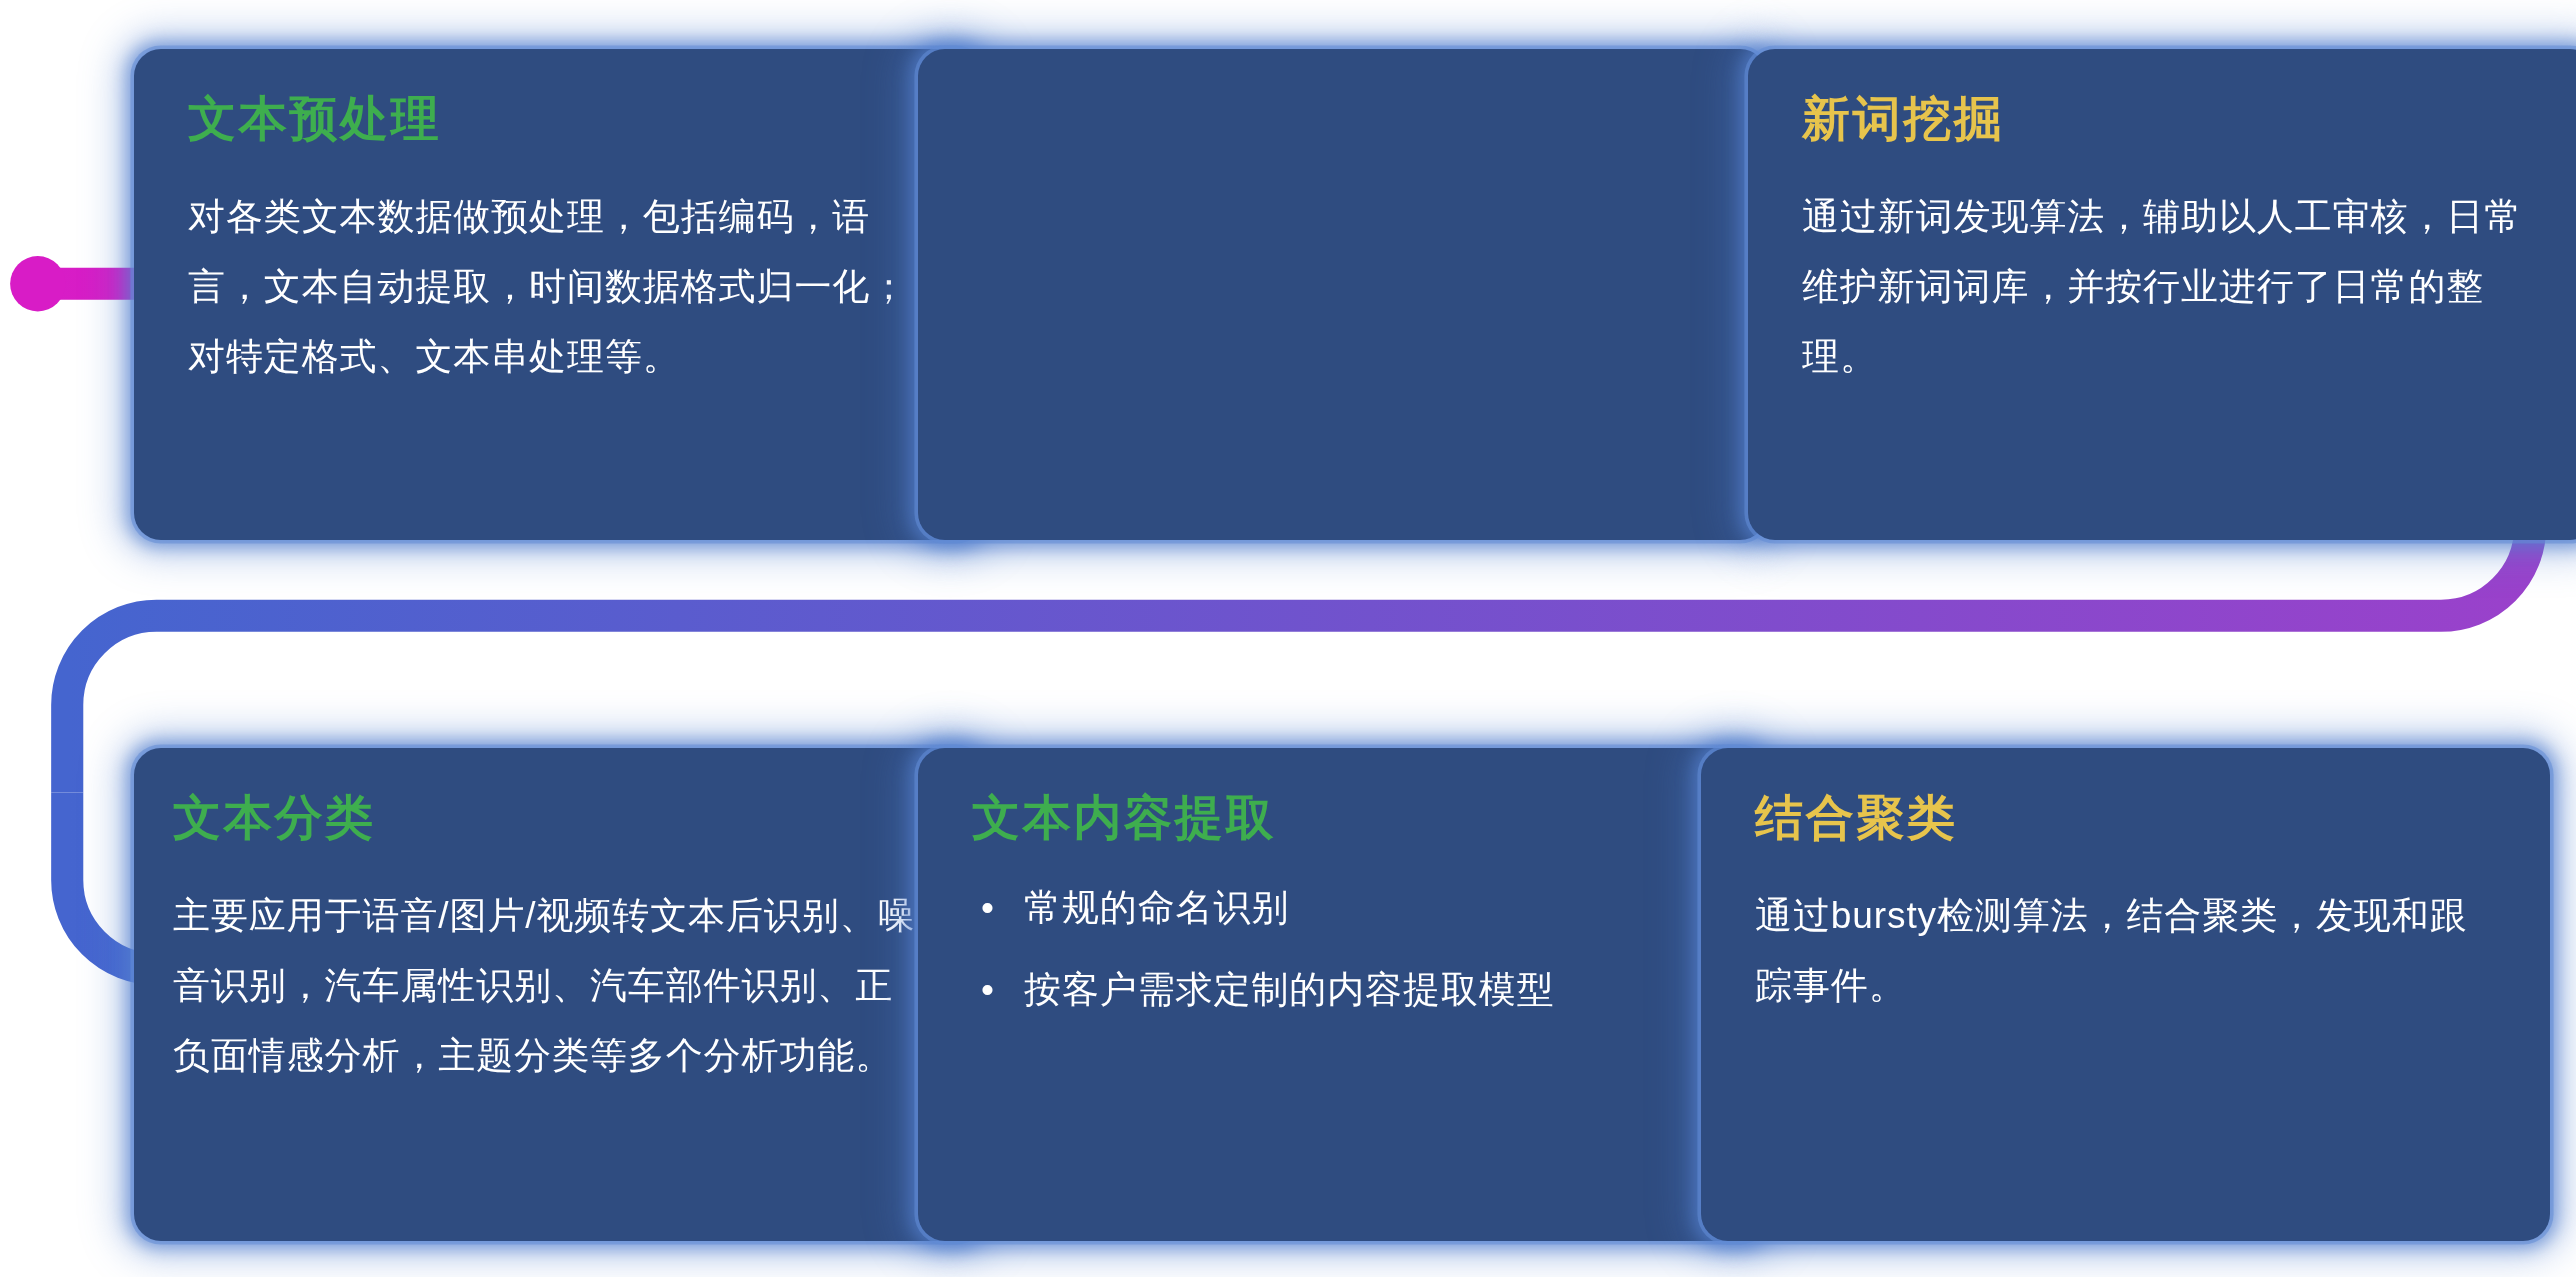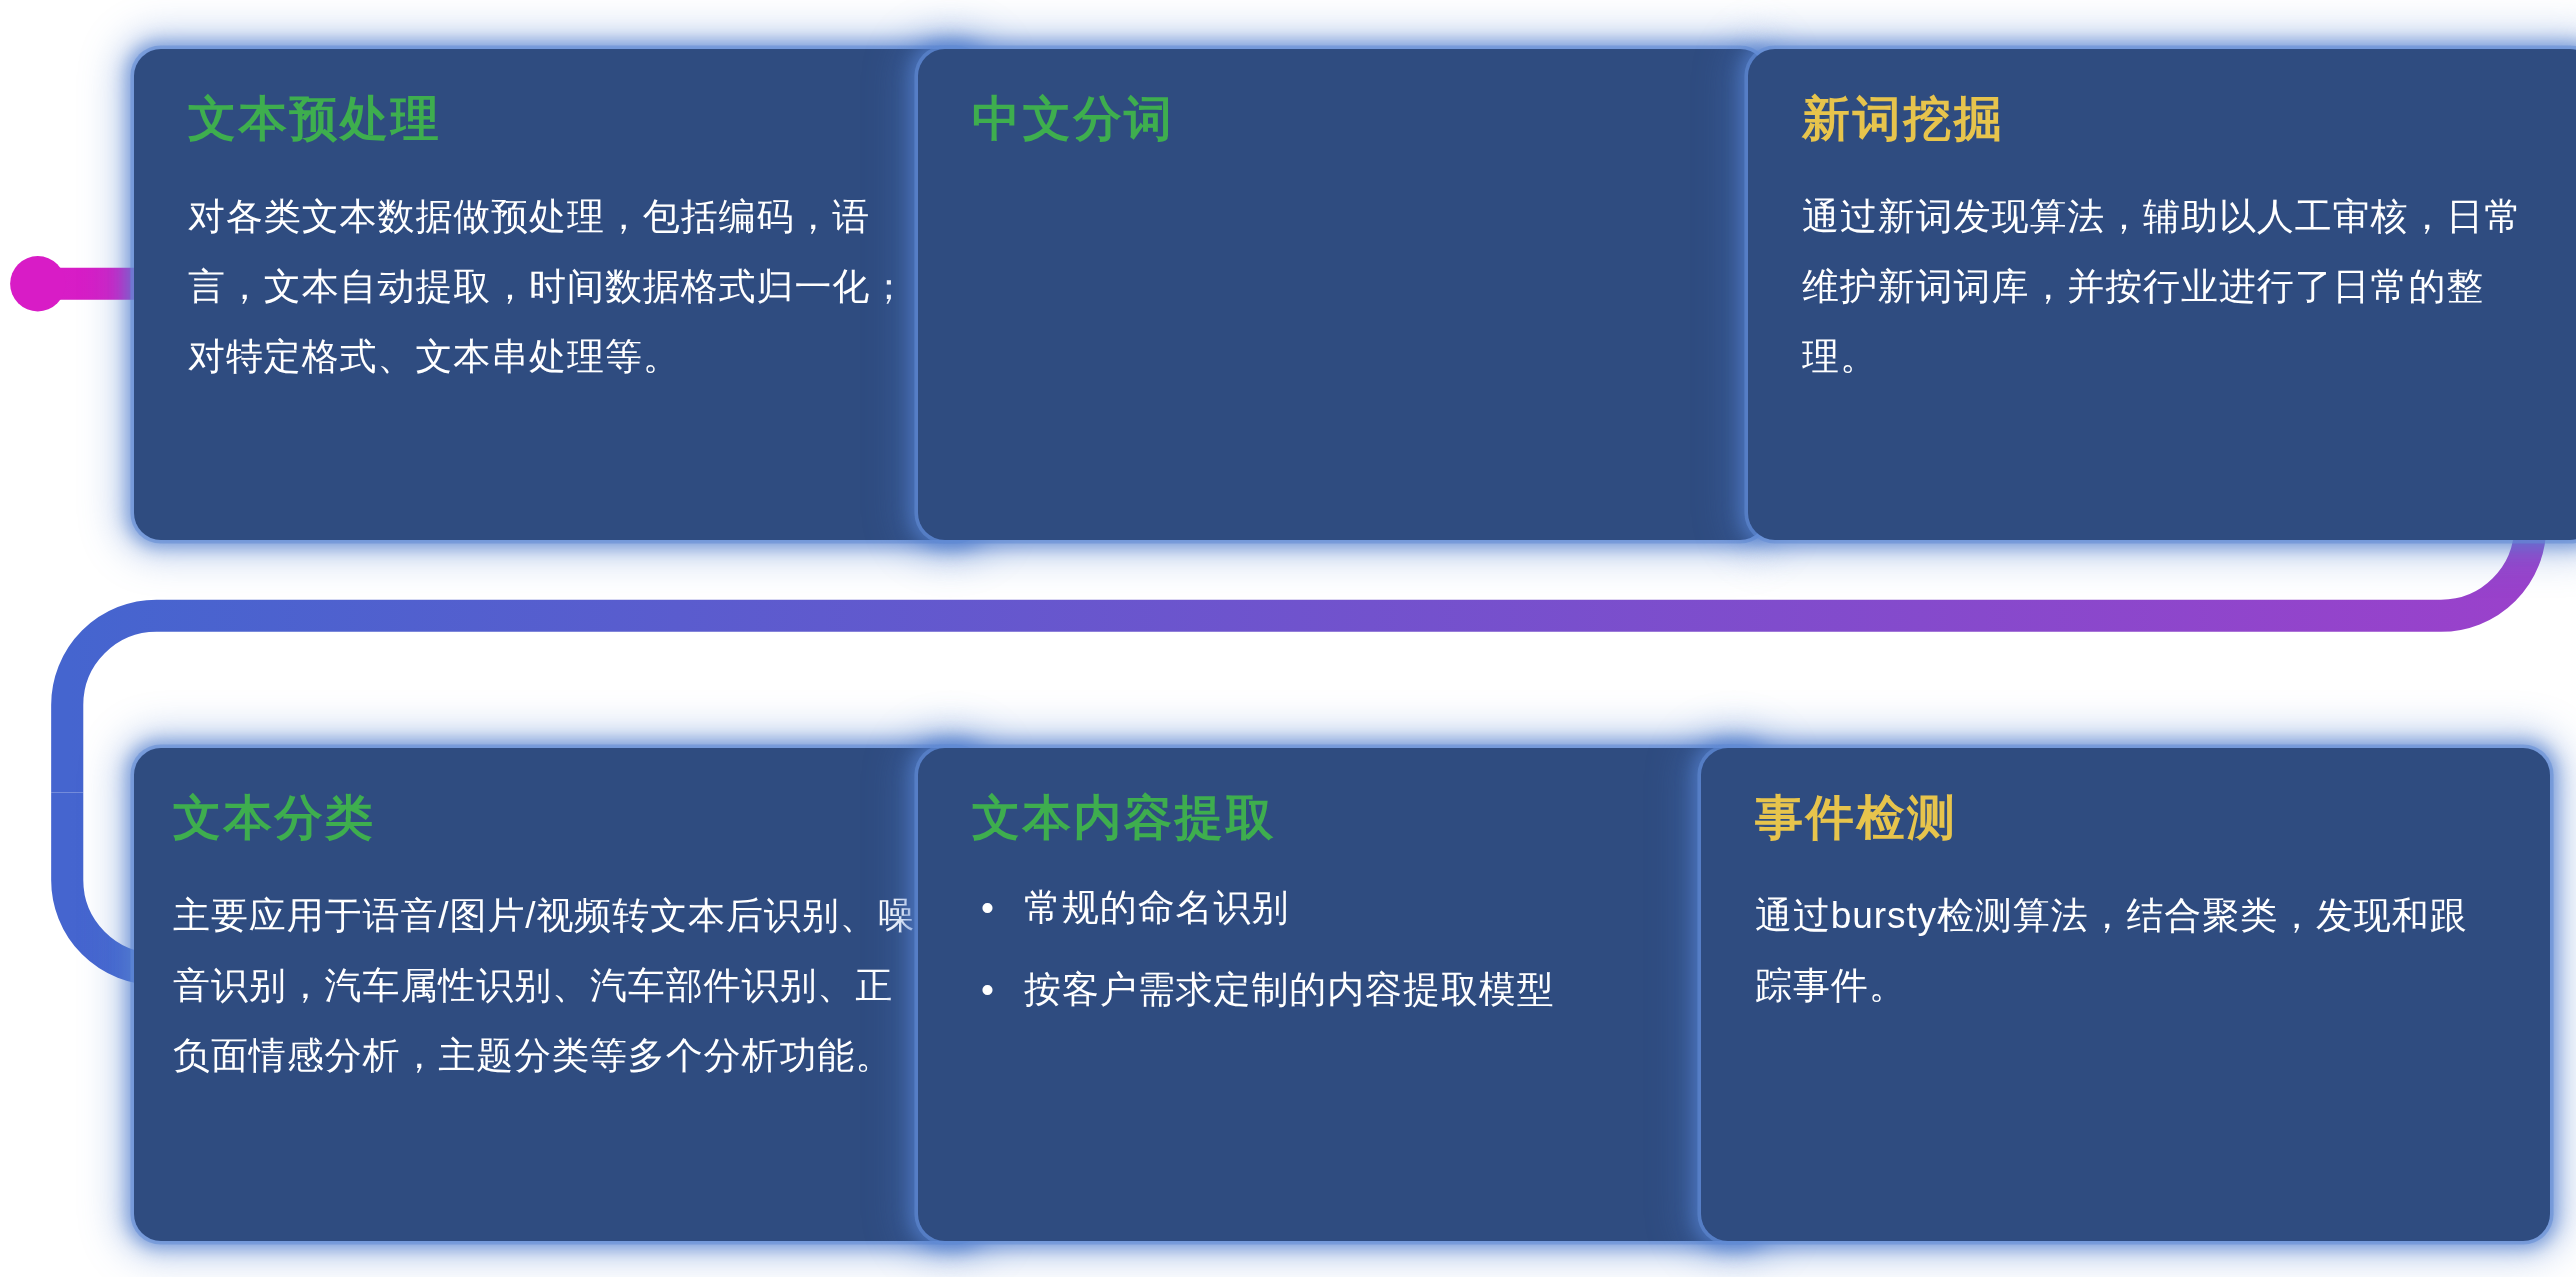--- a/index.html
+++ b/index.html
@@ -102,21 +102,20 @@
 
     <polygon points="2756,1042 2756,1130 2846,1086" style="fill: var(--pipe-end, #5f8edf)"></polygon>
   </svg>
 
   <div class="card c1">
     <h2 class="title green">文本预处理</h2>
     <p class="body">对各类文本数据做预处理，包括编码，语言，文本自动提取，时间数据格式归一化；对特定格式、文本串处理等。</p>
   </div>
 
   <div class="card c2">
-    <h2 class="title green">中文分词</h2>
   </div>
 
   <div class="card c3">
     <h2 class="title yellow">新词挖掘</h2>
     <p class="body">通过新词发现算法，辅助以人工审核，日常维护新词词库，并按行业进行了日常的整理。</p>
   </div>
 
   <div class="card c4">
     <h2 class="title green">文本分类</h2>
     <p class="body">主要应用于语音/图片/视频转文本后识别、噪音识别，汽车属性识别、汽车部件识别、正负面情感分析，主题分类等多个分析功能。</p>
@@ -124,18 +123,18 @@
 
   <div class="card c5">
     <h2 class="title green">文本内容提取</h2>
     <ul class="bullets">
         <li>常规的命名识别</li>
         <li>按客户需求定制的内容提取模型</li>
       </ul>
   </div>
 
   <div class="card c6">
-    <h2 class="title yellow">事件检测</h2>
+    <h2 class="title yellow">结合聚类</h2>
     <p class="body">通过bursty检测算法，结合聚类，发现和跟踪事件。</p>
   </div>
 
 </div>
 
 
 </body></html>

